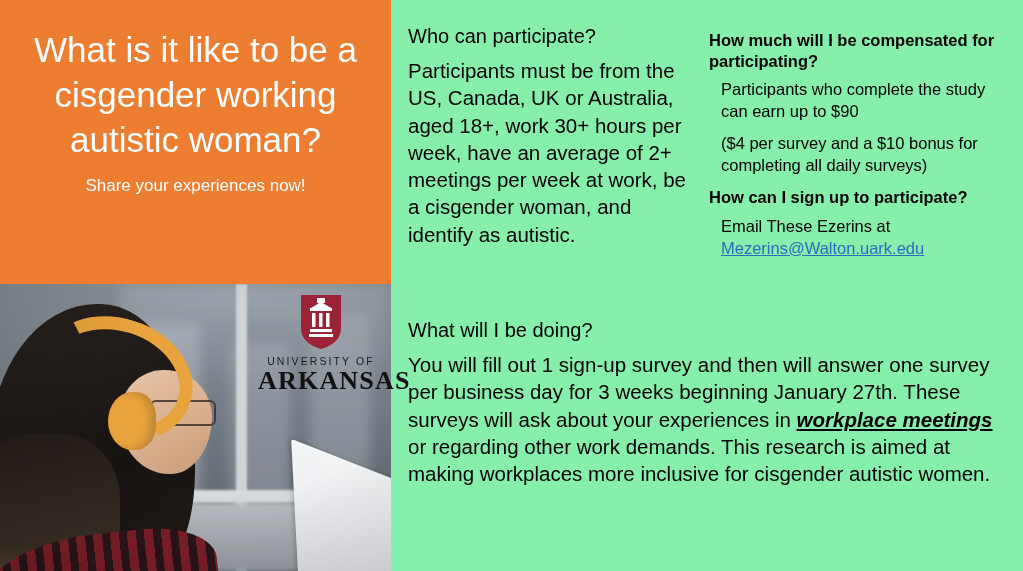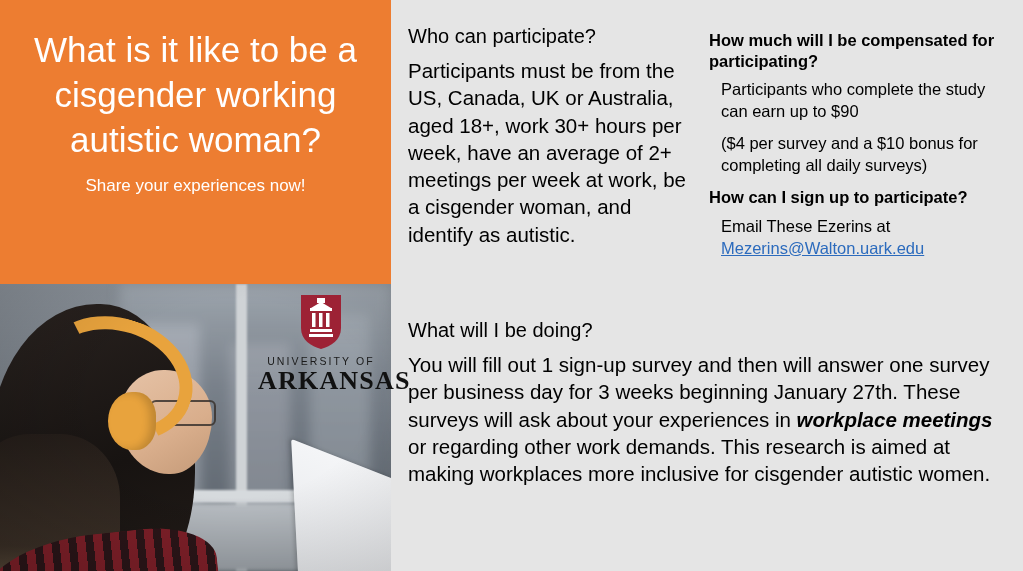--- a/index.html
+++ b/index.html
@@ -11,21 +11,21 @@
     width: 1023px;
     height: 571px;
     font-family: "Liberation Sans", sans-serif;
     color: #000000;
     overflow: hidden;
   }
   .poster {
     position: relative;
     width: 1023px;
     height: 571px;
-    background: #e5e5e5;
+    background: #86efac;
   }
 
   
   .left-col {
     position: absolute;
     left: 0;
     top: 0;
     width: 391px;
     height: 571px;
   }
@@ -249,20 +249,21 @@
     color: #000;
   }
   .link {
     color: #2c6bbd;
     text-decoration: underline;
     word-break: break-word;
   }
   .emph {
     font-weight: 700;
     font-style: italic;
+    text-decoration: underline;
     text-align: right;
   }
 </style>
 </head>
 <body>
 
 <div class="poster">
 
   <div class="left-col">
 

